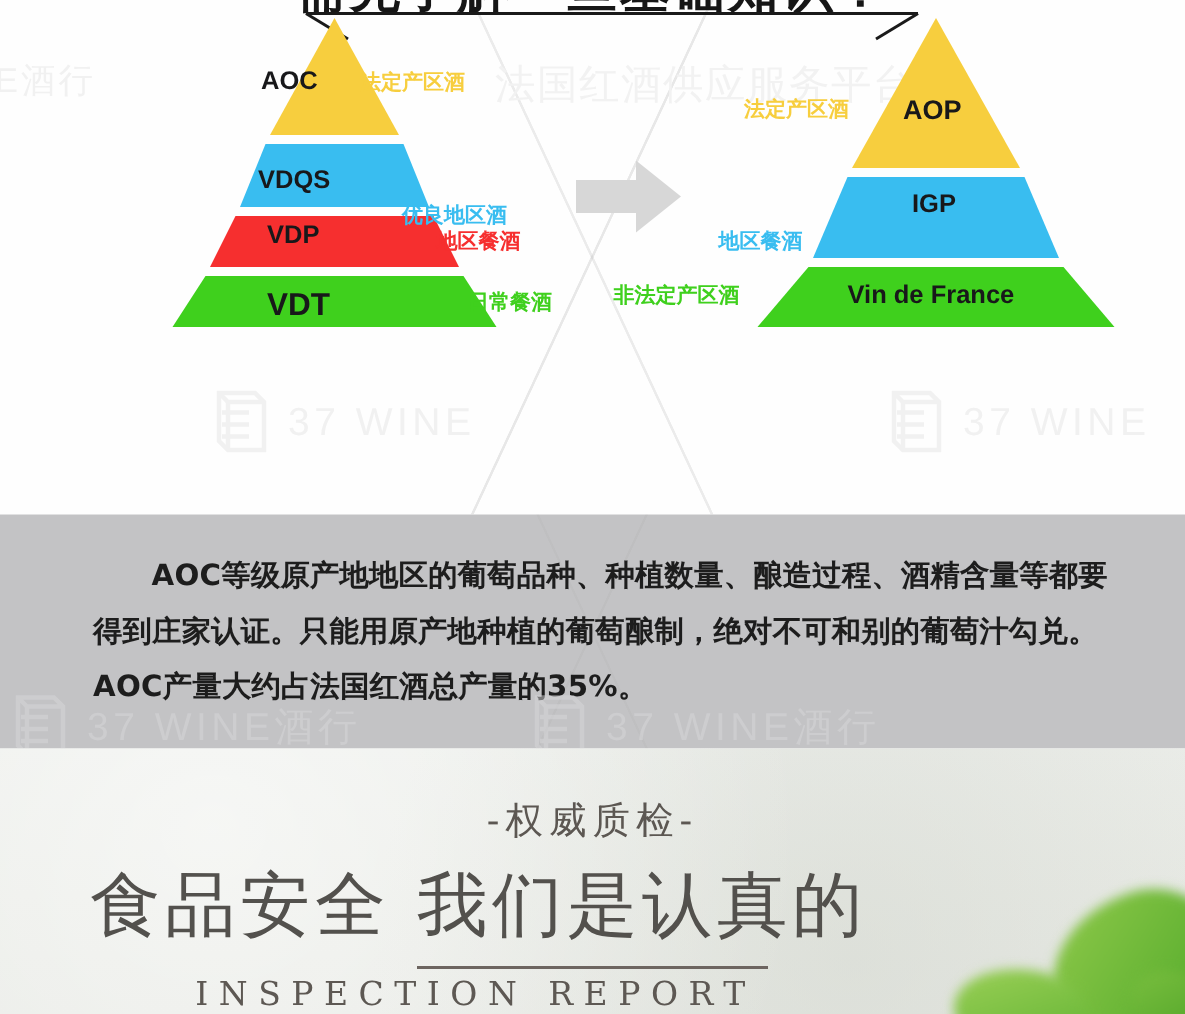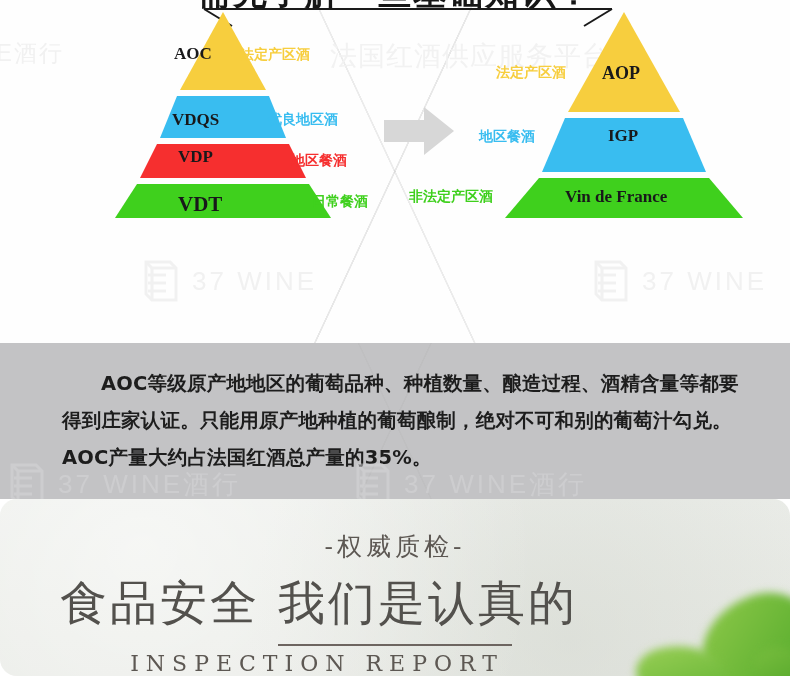--- a/index.html
+++ b/index.html
@@ -56,31 +56,31 @@
   .wm-b1{ left:140px; top:258px; }
   .wm-b2{ left:590px; top:258px; }
 
   
   .pyramid{ position:absolute; }
   .pyr-left { left:108px;  top:12px;  width:230px; height:206px; }
   .pyr-right{ left:498px;  top:12px;  width:252px; height:206px; }
 
   .pyr-label{
     position:absolute; font-weight:bold; white-space:nowrap;
-    font-family:Liberation Serif, serif;
+    font-family:Liberation Sans, sans-serif;
   }
   .inlabel{ color:#18181a; }
 
   
   .ann{
     position:absolute; white-space:nowrap; font-weight:bold;
     font-family:Liberation Mono, monospace; font-size:14px;
   }
   .ann-yellow{ color:#f2c230; }
-  .ann-blue  { color:#3cb6ea; }
+  .ann-blue  { color:#3cb6ea;margin-top:24px; }
   .ann-red   { color:#ef3b3b; }
   .ann-green { color:#42c12a; }
 
   .flow-arrow{ position:absolute; left:384px; top:105px; width:72px; height:52px; }
 
   
   .sec-gray{
     position:absolute; left:0; top:343px; width:790px; height:156px;
     background:#c3c3c5; overflow:hidden;
   }
@@ -98,21 +98,20 @@
     position:absolute; left:352px; top:118px; opacity:.5;
   }
   .wm-gray .txt,.wm-gray2 .txt{ color:#d7d7d9; }
   .wm-gray .mark path,.wm-gray2 .mark path{ stroke:#d7d7d9; }
 
   
   .sec-cream{
     position:absolute; left:0; top:499px; width:790px; height:177px;
     background:linear-gradient(180deg,#eceeea 0%,#e9ebe6 55%,#e7e9e4 100%);
     overflow:hidden;
-    border-radius:17px;
   }
   .cream-noise{
     position:absolute; inset:0;
     background:
       radial-gradient(circle at 18% 30%, rgba(255,255,255,.55), transparent 60%),
       radial-gradient(circle at 72% 80%, rgba(210,214,206,.5), transparent 55%);
     pointer-events:none;
   }
   .kicker{
     position:absolute; left:0; top:31px; width:790px; text-align:center;

